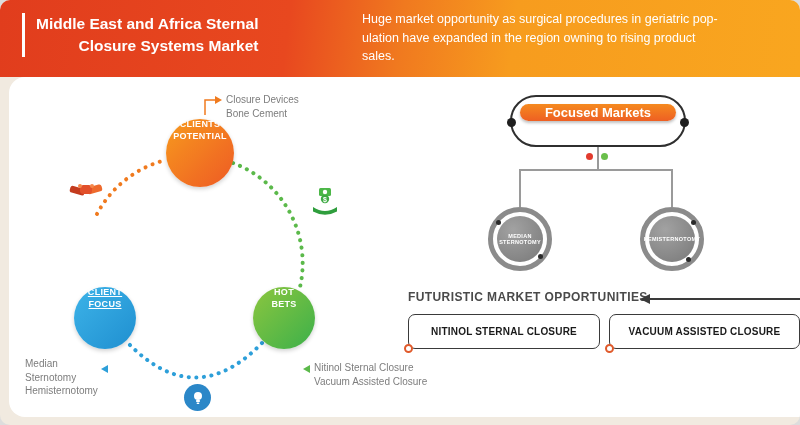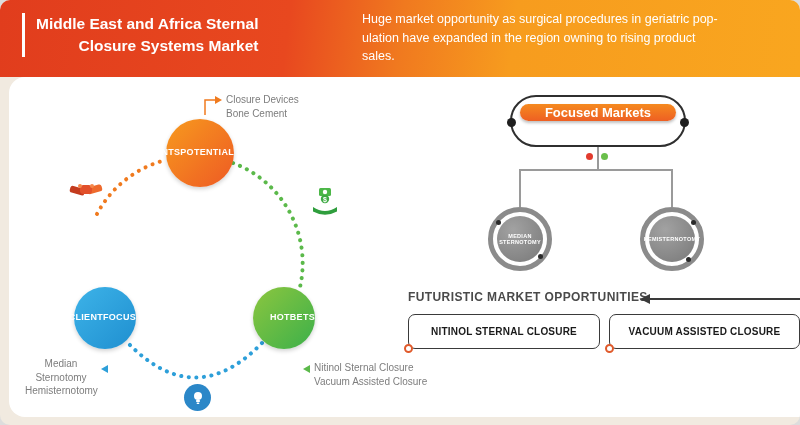--- a/index.html
+++ b/index.html
@@ -18,22 +18,22 @@
   .title { color:#fff; font-weight:bold; font-size:15.5px; line-height:1.45; }
   .desc { position:absolute; left:362px; top:10px; width:430px; color:#fff; font-size:12.5px; line-height:1.48; }
   
   .panel {
     position:absolute; left:9px; top:77px; width:791px; height:340px;
     background:#ffffff; border-radius:16px 0 0 16px;
   }
   .abs { position:absolute; }
   
   .node {
-    position:absolute; border-radius:50%; display:flex; flex-direction:row;
-    align-items:center; justify-content:flex-end; color:#fff; font-weight:bold;
+    position:absolute; border-radius:50%; display:flex; flex-direction:column;
+    align-items:center; justify-content:flex-start; color:#fff; font-weight:bold;
     font-size:9px; letter-spacing:.3px; line-height:1.3; text-align:center;
     box-shadow:0 2px 4px rgba(0,0,0,.18);
   }
   .node-orange { background:linear-gradient(135deg,#f79a1e,#ee5a24); }
   .node-blue   { background:linear-gradient(135deg,#3db3e8,#1f8fd0); }
   .node-green  { background:linear-gradient(135deg,#8cc63f,#3cb04a); }
   .callout { position:absolute; font-size:10px; color:#7d7d7d; line-height:1.35; }
   .tri { position:absolute; width:0; height:0; }
   .tri-left-blue  { border-top:4px solid transparent; border-bottom:4px solid transparent; border-right:7px solid #2d9fd9; }
   .tri-left-green { border-top:4px solid transparent; border-bottom:4px solid transparent; border-right:7px solid #5bb94a; }
@@ -135,35 +135,35 @@
         <circle cx="7" cy="6" r="4" fill="#ffffff"></circle>
         <rect x="5" y="10" width="4" height="2" rx="0.8" fill="#ffffff"></rect>
         <rect x="5.6" y="12.6" width="2.8" height="1.4" rx="0.7" fill="#ffffff"></rect>
       </svg>
     </div>
 
     <div class="node node-orange" style="left:157px;top:42px;width:68px;height:68px;">
       <div>CLIENTS</div>
       <div>POTENTIAL</div>
     </div>
-    <div class="node node-blue" style="left:65px;top:210px;width:62px;height:62px;">
+    <div class="node node-blue" style="left:65px;top:210px;width:62px;height:62px;text-decoration:underline;">
       <div>CLIENT</div>
       <div>FOCUS</div>
     </div>
     <div class="node node-green" style="left:244px;top:210px;width:62px;height:62px;">
       <div>HOT</div>
       <div>BETS</div>
     </div>
 
     <div class="callout" style="left:217px;top:16px;">
       <div>Closure Devices</div>
       <div>Bone Cement</div>
     </div>
 
-    <div class="callout" style="left:16px;top:280px;width:72px;text-align:center;">
+    <div class="callout" style="left:16px;top:280px;width:72px;text-align:left;">
       <div>Median</div>
       <div>Sternotomy</div>
       <div>Hemisternotomy</div>
     </div>
     <div class="tri tri-left-blue" style="left:92px;top:288px;"></div>
 
     <div class="callout" style="left:305px;top:284px;">
       <div>Nitinol Sternal Closure</div>
       <div>Vacuum Assisted Closure</div>
     </div>

